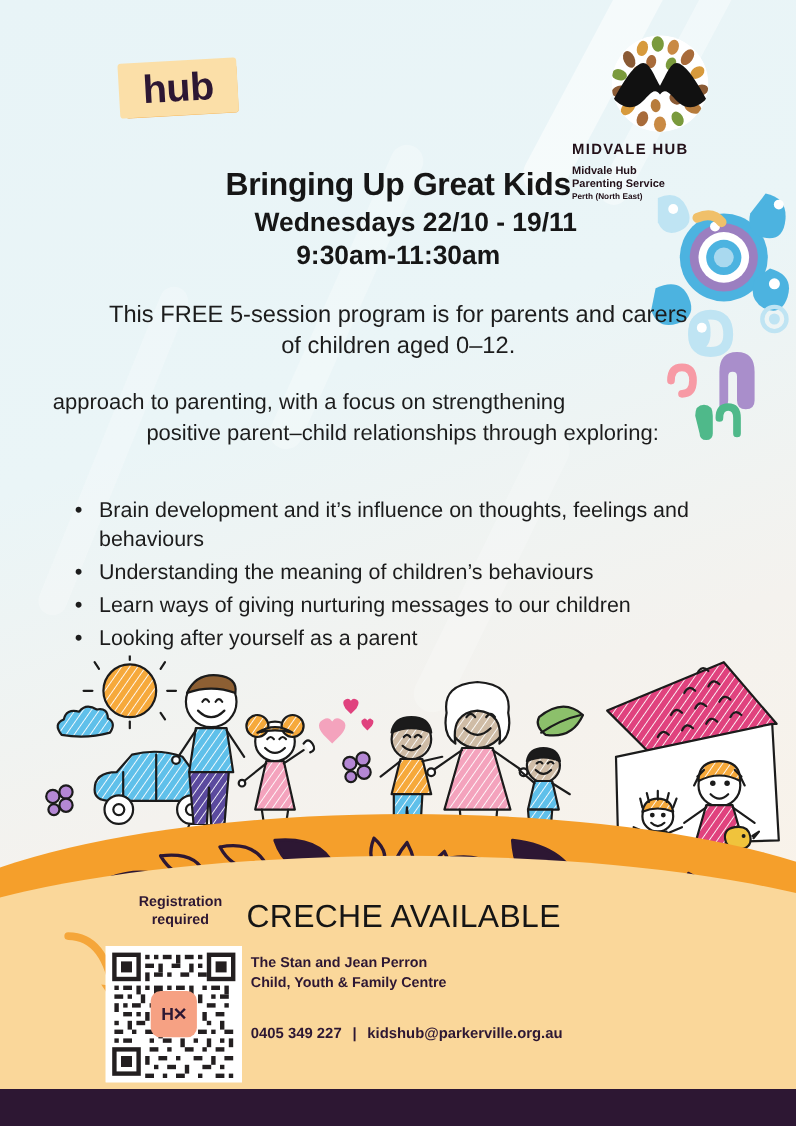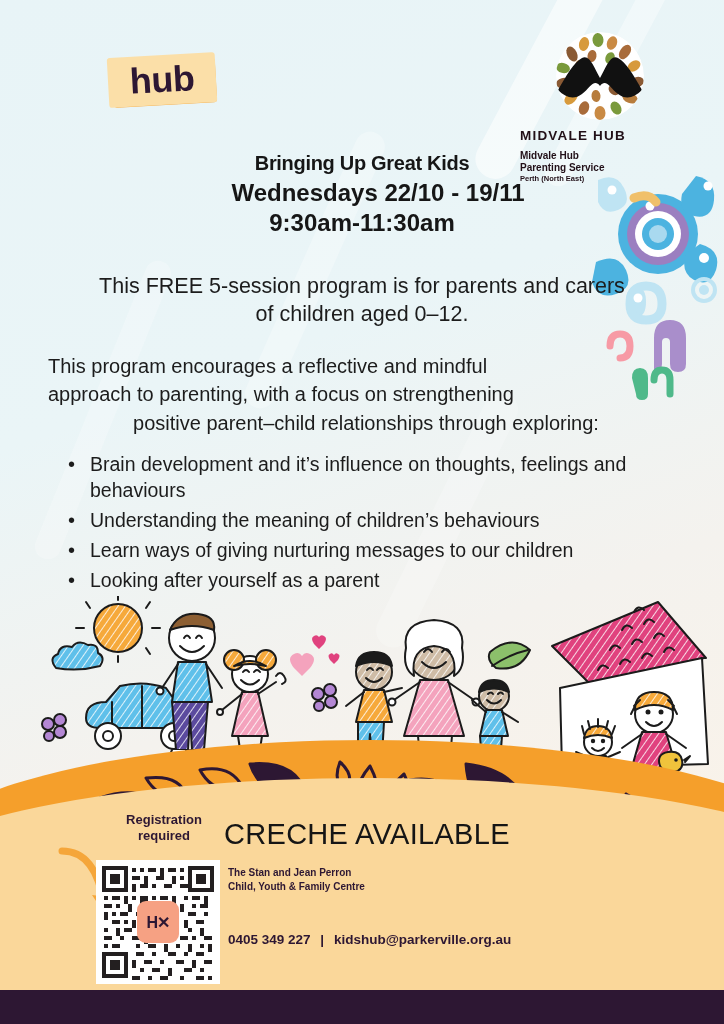--- a/index.html
+++ b/index.html
@@ -43,21 +43,21 @@
 
   
   .midvale { position: absolute; right: 44px; top: 28px; width: 160px; text-align: left; }
   .mv-circle { position: relative; width: 96px; height: 96px; margin: 0 auto; }
   .mv-name { margin-top: 4px; font-size: 13.5px; font-weight: 700; letter-spacing: 1.2px; color: #221018; }
   .mv-sub { margin-top: 7px; font-size: 10px; font-weight: 700; color: #221018; line-height: 1.22; }
   .mv-sub .small { font-size: 7.5px; font-weight: 700; }
 
   
   .title-block { position: absolute; top: 152px; left: 0; width: 724px; text-align: center; }
-  .t1 { font-size: 20px; font-weight: 700; color: #161616; letter-spacing: -.3px; }
+  .t1 { font-size: 29px; font-weight: 700; color: #161616; letter-spacing: -.3px; }
   .t2 { font-size: 24px; font-weight: 700; color: #161616; margin-top: 4px; padding-left: 32px; }
   .t3 { font-size: 24px; font-weight: 700; color: #161616; margin-top: 2px; }
 
   
   .lead {
     position: absolute; top: 272px; left: 40px; width: 644px;
     text-align: center; font-size: 21.5px; color: #1c1c1c; line-height: 1.32;
   }
   .para {
     position: absolute; top: 352px; left: 48px; width: 636px;
@@ -104,21 +104,21 @@
     display: flex; align-items: center; justify-content: center;
     font-size: 16px; font-weight: 700; color: #2d1733; letter-spacing: -1px;
   }
 
   .creche {
     position: absolute; left: 224px; top: 818px;
     font-size: 29px; color: #151515; letter-spacing: .3px; font-weight: 400;
   }
   .addr {
     position: absolute; left: 228px; top: 866px; width: 400px;
-    font-size: 10px; font-weight: 700; color: #2d1733; line-height: 1.42;
+    font-size: 13px; font-weight: 700; color: #2d1733; line-height: 1.42;
   }
   .contact {
     position: absolute; left: 228px; top: 932px; width: 420px;
     font-size: 13.5px; font-weight: 700; color: #2d1733;
   }
 </style>
 </head>
 <body>
 
 <div id="poster">
@@ -221,21 +221,20 @@
     <div class="t2">Wednesdays 22/10 - 19/11</div>
     <div class="t3">9:30am-11:30am</div>
   </div>
 
   <div class="lead">
     <div>This FREE 5-session program is for parents and carers</div>
     <div>of children aged 0–12.</div>
   </div>
 
   <div class="para">
-    <div>This program encourages a reflective and mindful</div>
     <div>approach to parenting, with a focus on strengthening</div>
     <div class="l3">positive parent–child relationships through exploring:</div>
   </div>
 
   <ul class="points">
     <li>Brain development and it’s influence on thoughts, feelings and behaviours</li>
     <li>Understanding the meaning of children’s behaviours</li>
     <li>Learn ways of giving nurturing messages to our children</li>
     <li>Looking after yourself as a parent</li>
   </ul>

